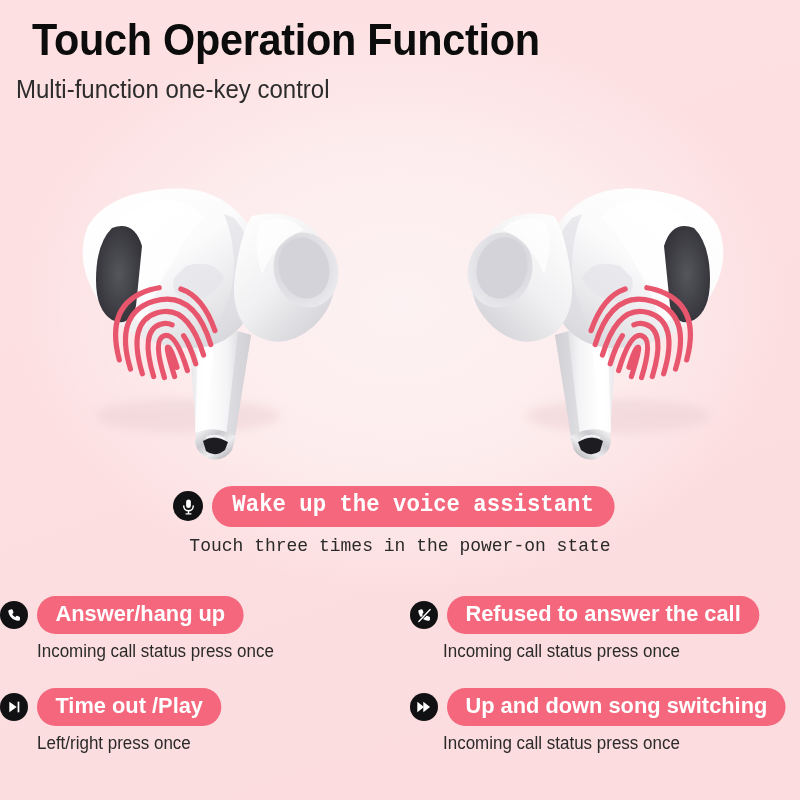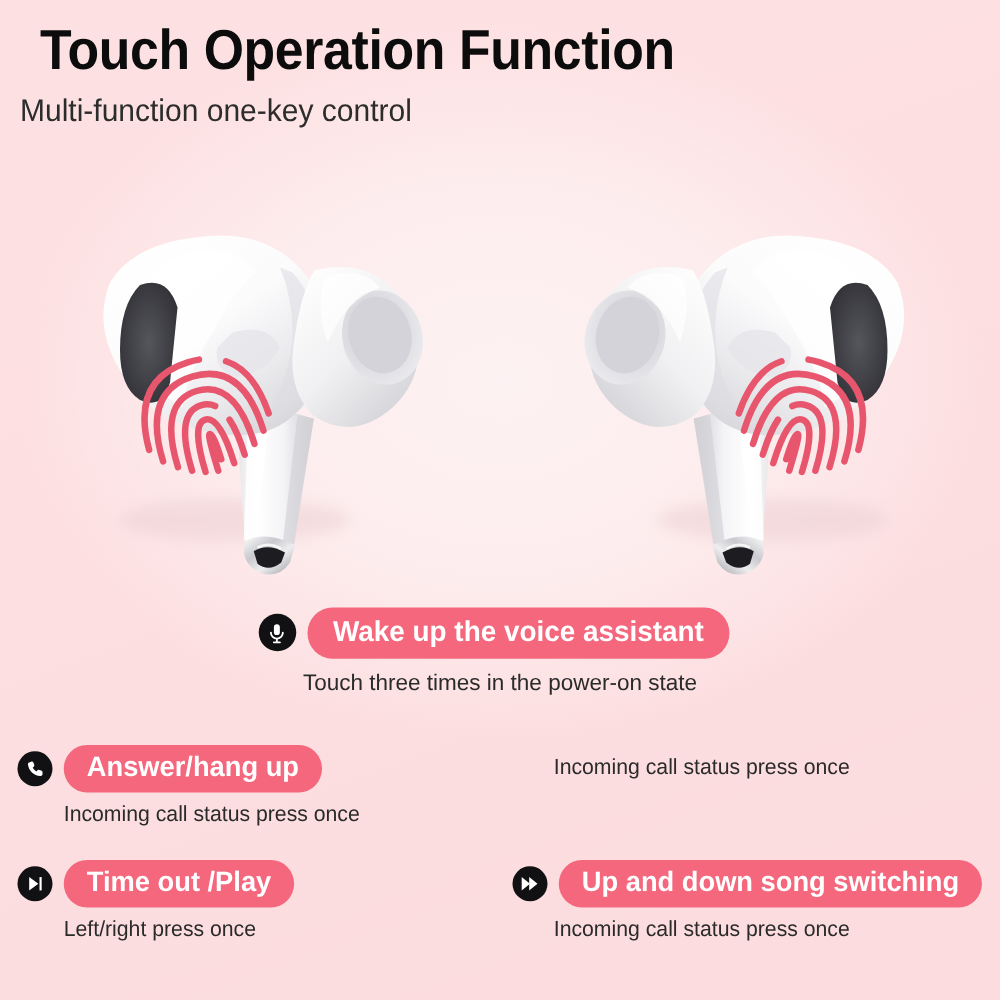--- a/index.html
+++ b/index.html
@@ -33,42 +33,42 @@
   .bud{position:absolute;width:330px;height:330px;}
   .bud.left{left:38px;top:8px;}
   .bud.right{left:438px;top:8px;}
   .bud svg{display:block;width:100%;height:100%;}
 
   
   .voice-row{position:absolute;left:0;top:486px;width:800px;text-align:center;}
   .grid{position:absolute;left:0;top:596px;width:800px;}
   .grid-row{display:flex;width:800px;}
   .cell{width:400px;display:flex;flex-direction:column;align-items:flex-start;}
-  .cell .inner{padding-left:14px;}
+  .cell .inner{}
   .cell.col2 .inner{padding-left:10px;}
 
   .callout{display:flex;align-items:center;gap:9px;}
   .icon-badge{
     width:28px;height:28px;border-radius:50%;background:#111113;
     display:flex;align-items:center;justify-content:center;flex:0 0 auto;
   }
   .icon-badge.big{width:30px;height:30px;}
   .icon-badge svg{display:block;}
   .pill{
     background:#f4677c;color:#fff;border-radius:999px;
     padding:5px 19px 7px;font-size:22.5px;font-weight:700;
     white-space:nowrap;line-height:1.16;
     transform:scaleX(.97);transform-origin:0 50%;
   }
   .pill.voice{font-size:23px;padding:6px 21px 8px;}
   .caption{
     font-size:17.5px;color:#2a2a2a;margin-top:7px;white-space:nowrap;
     transform:scaleX(.97);transform-origin:0 50%;
   }
-  .voice-wrap{display:inline-flex;flex-direction:column;align-items:center;}
+  .voice-wrap{display:inline-flex;flex-direction:column;align-items:center;font-family:Liberation Mono, monospace;}
   .voice-cap{margin-top:9px;font-size:18px;color:#2a2a2a;white-space:nowrap;}
   .cap-l{margin-left:37px;}
   .cap-r{margin-left:33px;}
   .row-gap{height:26px;}
 </style>
 </head>
 <body>
 
 <div class="page">
 
@@ -277,20 +277,30 @@
               </svg>
             </span>
             <span class="pill">Answer/hang up</span>
           </div>
           <div class="caption cap-l">Incoming call status press once</div>
         </div>
       </div>
 
       <div class="cell col2">
         <div class="inner">
+          <div class="callout">
+            <span class="icon-badge">
+              <svg width="17" height="17" viewBox="0 0 24 24">
+                <path d="M7.5 3.2c1 0 1.9.6 2.2 1.6l.7 2.1c.3.9 0 1.8-.8 2.3l-.9.6c.9 2 2.5 3.6 4.5 4.5l.6-.9c.5-.8 1.4-1.1 2.3-.8l2.1.7c1 .3 1.6 1.2 1.6 2.2v1.8c0 1.3-1.1 2.4-2.4 2.2C9.6 18.8 4.4 13.6 3.3 6.4 3.1 5.1 4.2 4 5.5 4z" fill="#fff"></path>
+                <path d="M4 20.5 L20 3.5" stroke="#111113" stroke-width="4" stroke-linecap="round"></path>
+                <path d="M4 20.5 L20 3.5" stroke="#fff" stroke-width="1.9" stroke-linecap="round"></path>
+              </svg>
+            </span>
+            <span class="pill">Refused to answer the call</span>
+          </div>
           <div class="caption cap-r">Incoming call status press once</div>
         </div>
       </div>
     </div>
 
     <div class="row-gap"></div>
 
     <div class="grid-row">
 
       <div class="cell col1">

